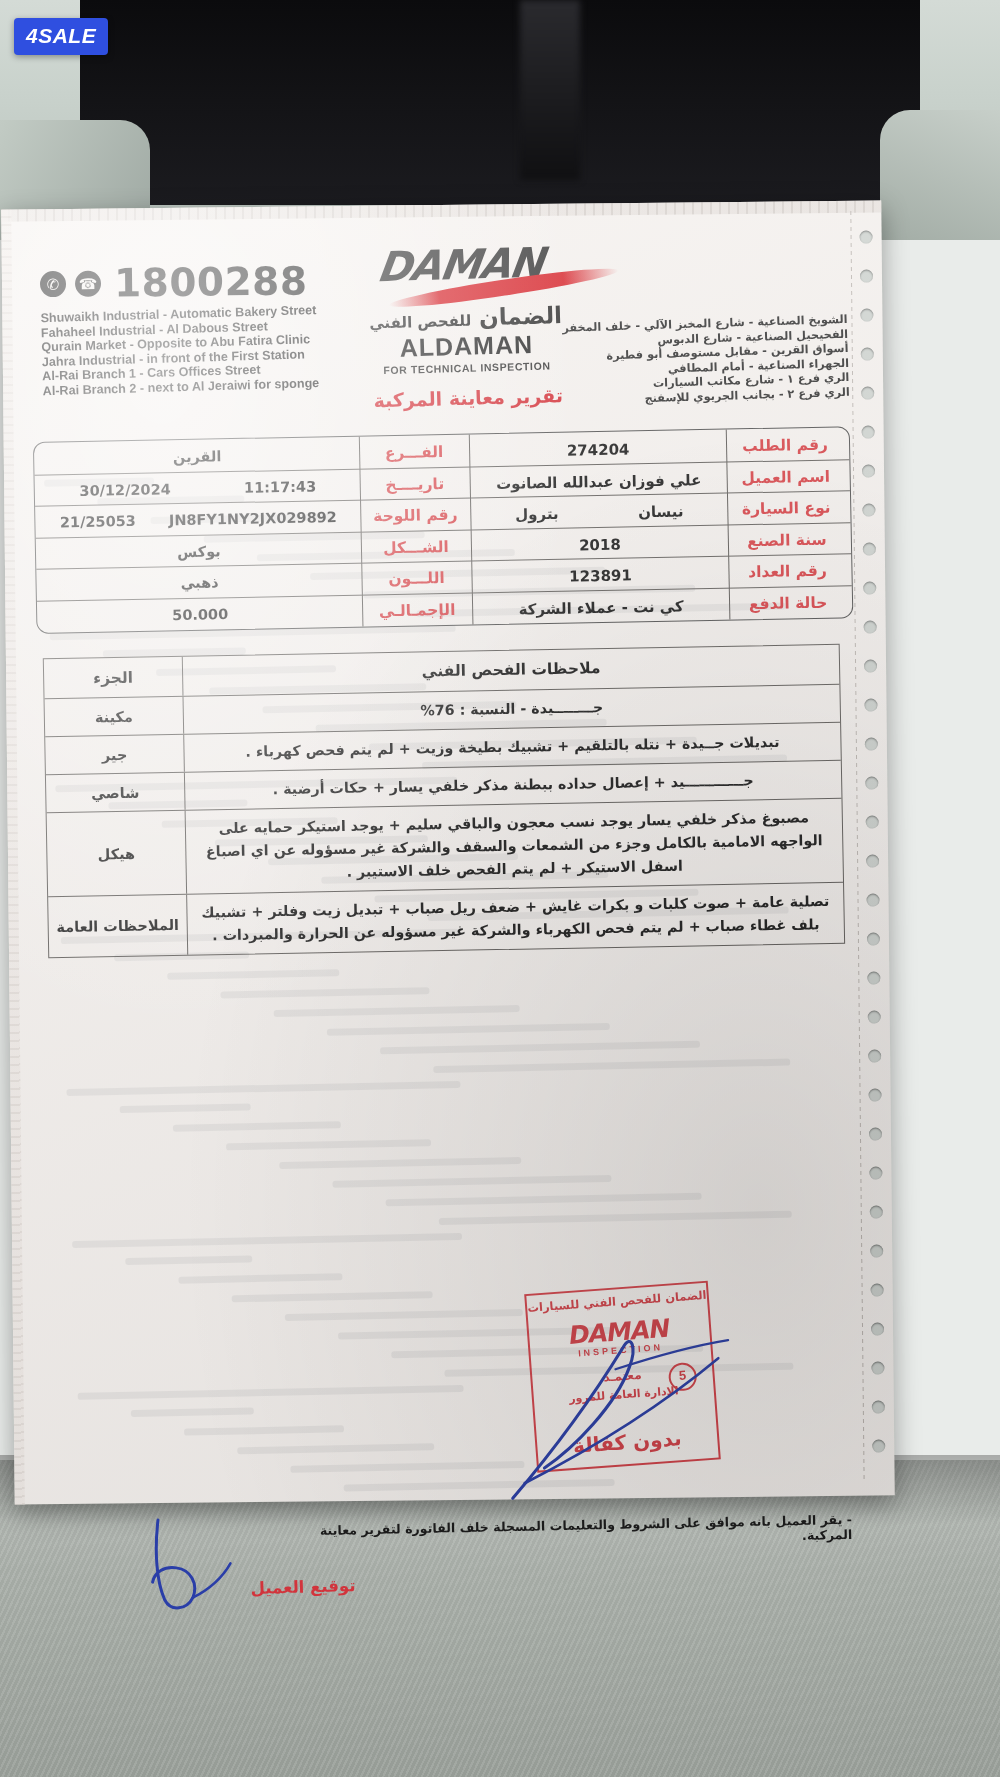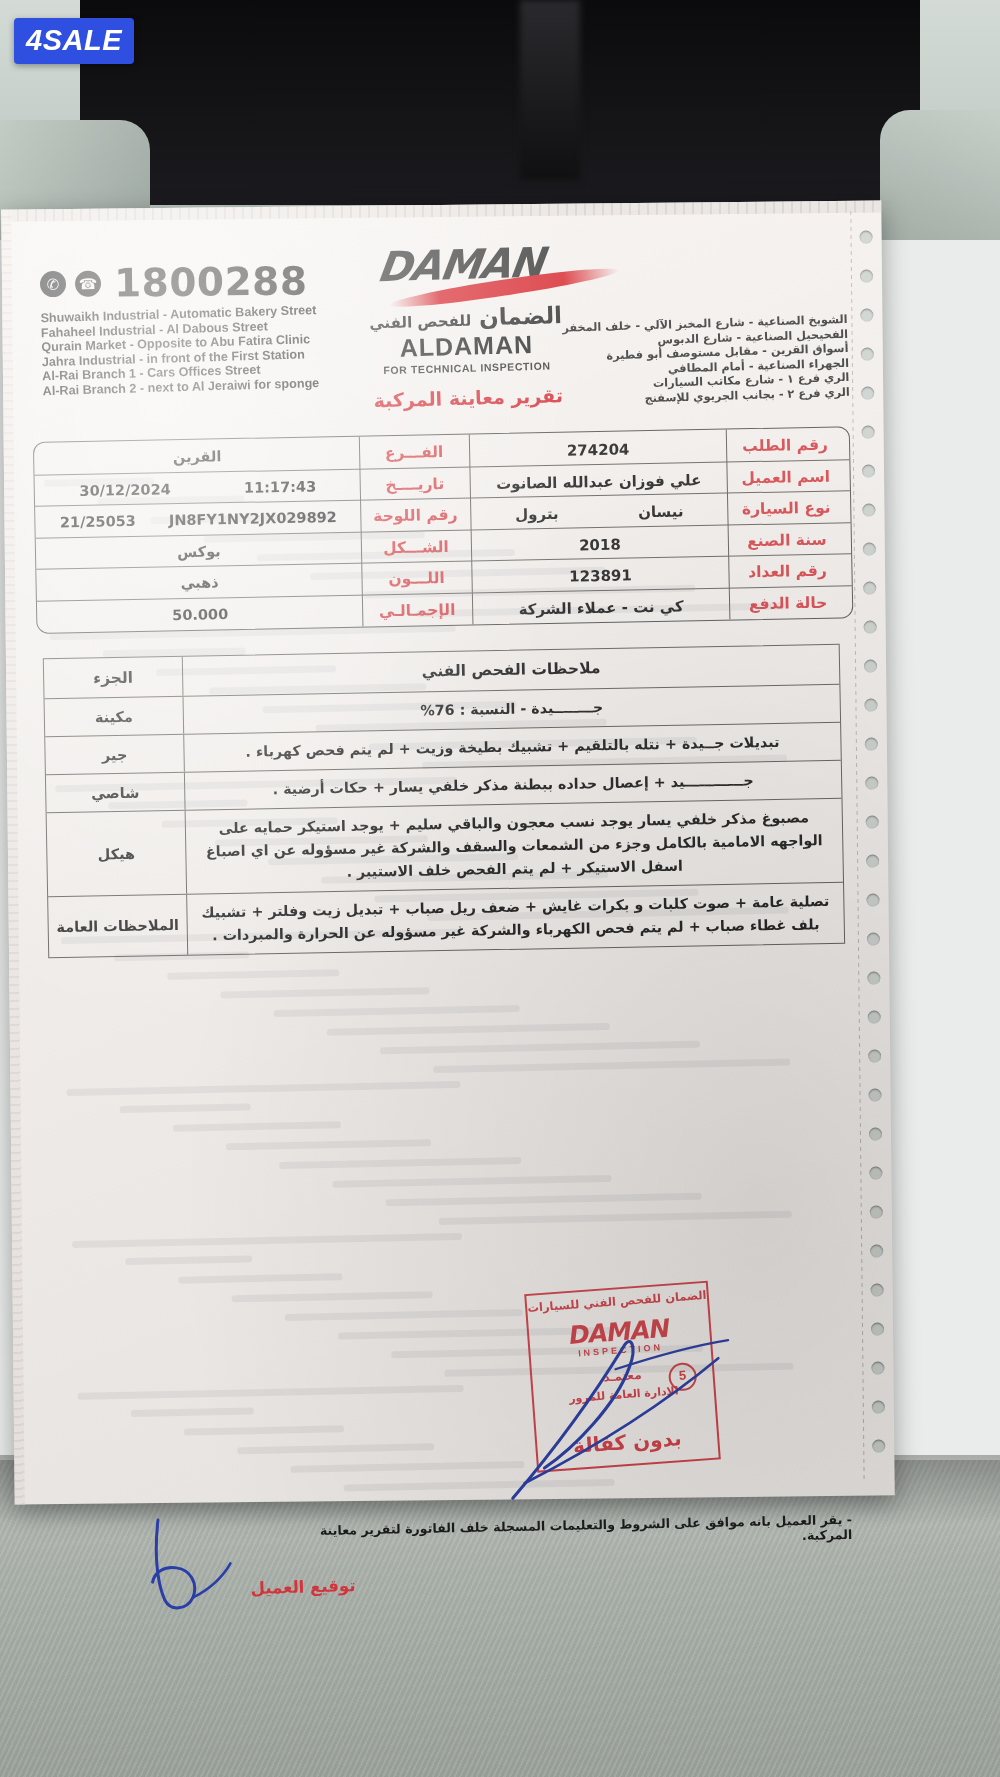--- a/index.html
+++ b/index.html
@@ -24,21 +24,21 @@
   .floor{position:absolute;left:0;top:1460px;width:1000px;height:317px;
     background:linear-gradient(180deg,#b9beb9 0%,#a9afa9 35%,#9aa09a 100%);}
   .floor-tex{position:absolute;inset:0;
     background-image:repeating-linear-gradient(115deg,rgba(255,255,255,.16) 0 2px,rgba(0,0,0,.05) 2px 5px);
     opacity:.5;}
   .floor-shadow{position:absolute;left:0;top:1455px;width:1000px;height:70px;
     background:linear-gradient(180deg,rgba(0,0,0,.28),rgba(0,0,0,0));}
 
   
   .badge{position:absolute;left:14px;top:18px;background:#2f4fe0;color:#fff;
-    padding:6px 12px 7px 12px;border-radius:4px;font-weight:bold;font-size:29px;
+    padding:6px 12px 7px 12px;border-radius:4px;font-weight:bold;font-size:21px;
     font-style:italic;letter-spacing:.5px;box-shadow:0 2px 6px rgba(0,0,0,.35);}
 
   
   .paper{position:absolute;left:8px;top:205px;width:880px;height:1295px;
     background:#f6f2ef;
     transform:rotate(-0.6deg);
     box-shadow:0 8px 26px rgba(0,0,0,.35);}
   .paper::after{content:"";position:absolute;inset:0;pointer-events:none;
     background:
       radial-gradient(ellipse at 18% 12%, rgba(255,255,255,.55), rgba(255,255,255,0) 42%),

